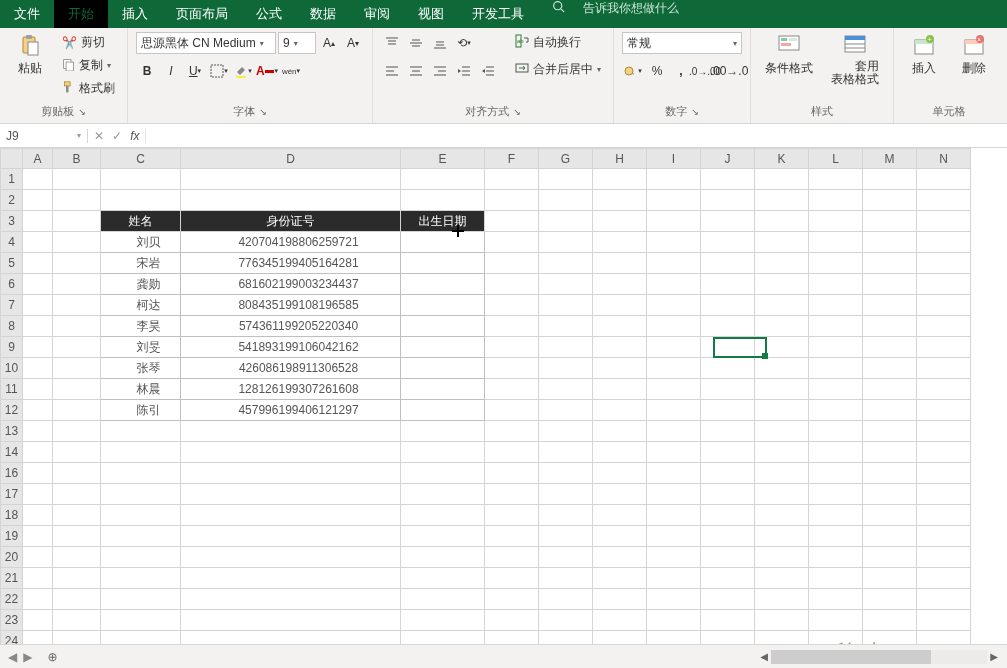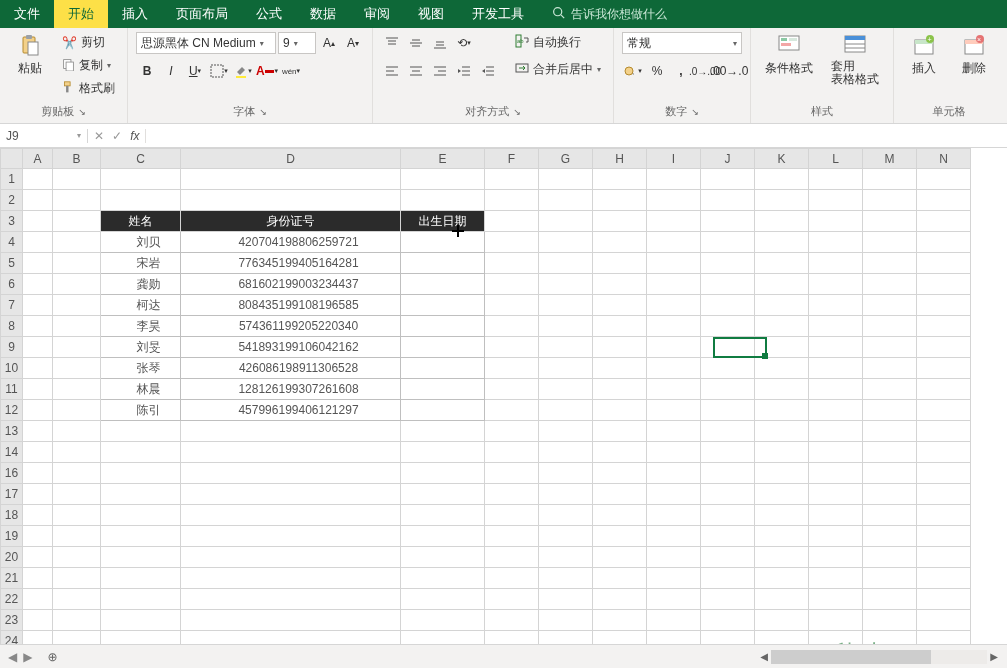--- a/index.html
+++ b/index.html
@@ -1,22 +1,22 @@
 <!DOCTYPE html>
 <html><head>
 <meta charset="utf-8">
 <style>
 * { box-sizing: border-box; margin: 0; padding: 0; font-family: "Microsoft YaHei", sans-serif; }
 body { background: #fff; font-size: 12px; color: #333; overflow: hidden; width: 1007px; height: 668px; }
 
 
 .menubar { background: #0e6838; height: 28px; display: flex; align-items: stretch; color: #fff; }
 .menubar .menu-item { padding: 0 14px; display: flex; align-items: center; font-size: 13px; cursor: pointer; }
-.menubar .menu-item.active { background: #fde047; color: #0e6838; }
-.menubar .tell-me { display: flex; align-items: center; color: #c8e6d5; padding-left: 14px; }
+.menubar .menu-item.active { background: #000000; color: #0e6838; }
+.menubar .tell-me { display: flex; color: #c8e6d5; padding-left: 14px; gap: 12px; }
 .menubar .tell-me .search-icon { margin-right: 6px; }
 
 
 .ribbon { background: #f3f2f1; border-bottom: 1px solid #d6d6d6; height: 96px; display: flex; }
 .ribbon-group { border-right: 1px solid #e1dfdd; padding: 4px 8px 2px 8px; display: flex; flex-direction: column; justify-content: space-between; }
 .ribbon-group-label { text-align: center; color: #666; font-size: 11px; padding: 2px 0; display: flex; align-items: center; justify-content: center; gap: 4px; }
 .ribbon-group-body { display: flex; align-items: flex-start; gap: 6px; flex: 1; }
 .big-btn { display: flex; flex-direction: column; align-items: center; justify-content: center; padding: 2px 6px; cursor: pointer; min-width: 44px; }
 .big-btn .icon { width: 24px; height: 24px; display: flex; align-items: center; justify-content: center; font-size: 20px; }
 .big-btn .lbl { font-size: 12px; margin-top: 2px; }
@@ -344,21 +344,21 @@
       </div>
       <div class="big-btn">
         <span class="icon">
             <svg viewBox="0 0 24 24" width="24" height="24">
               <rect x="2" y="2" width="20" height="16" fill="#fff" stroke="#888"></rect>
               <rect x="2" y="2" width="20" height="4" fill="#4a90d9"></rect>
               <line x1="2" y1="10" x2="22" y2="10" stroke="#888"></line>
               <line x1="2" y1="14" x2="22" y2="14" stroke="#888"></line>
             </svg>
           </span>
-        <span class="lbl" style="white-space:pre-line;text-align:left;line-height:1.1">套用
+        <span class="lbl" style="white-space:pre-line;text-align:right;line-height:1.1">套用
 表格格式</span>
       </div>
     </div>
     <div class="ribbon-group-label">
         <span>样式</span>
       </div>
   </div>
 
   <div class="ribbon-group" style="border-right:none">
     <div class="ribbon-group-body">

